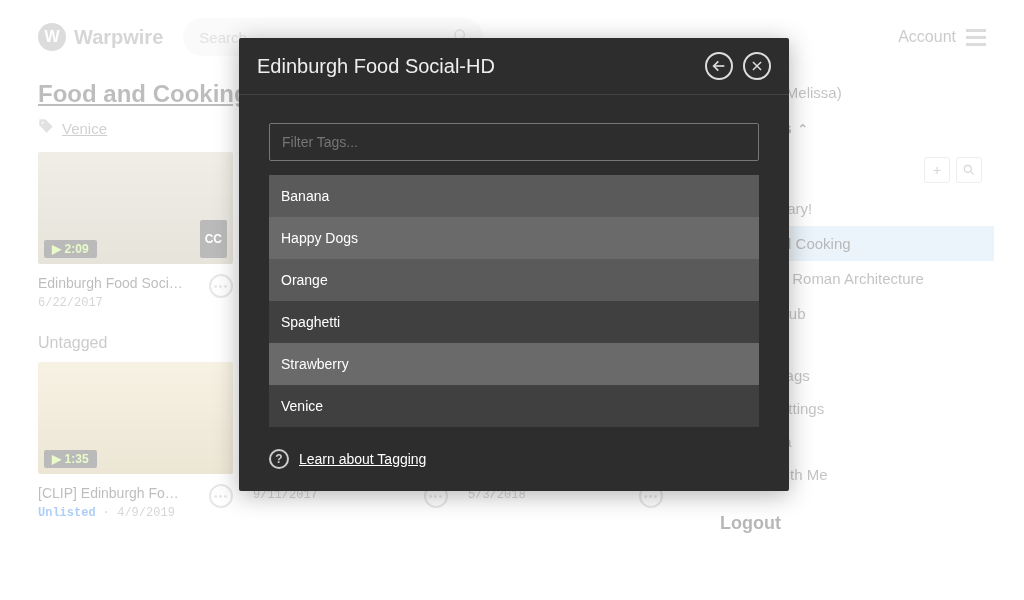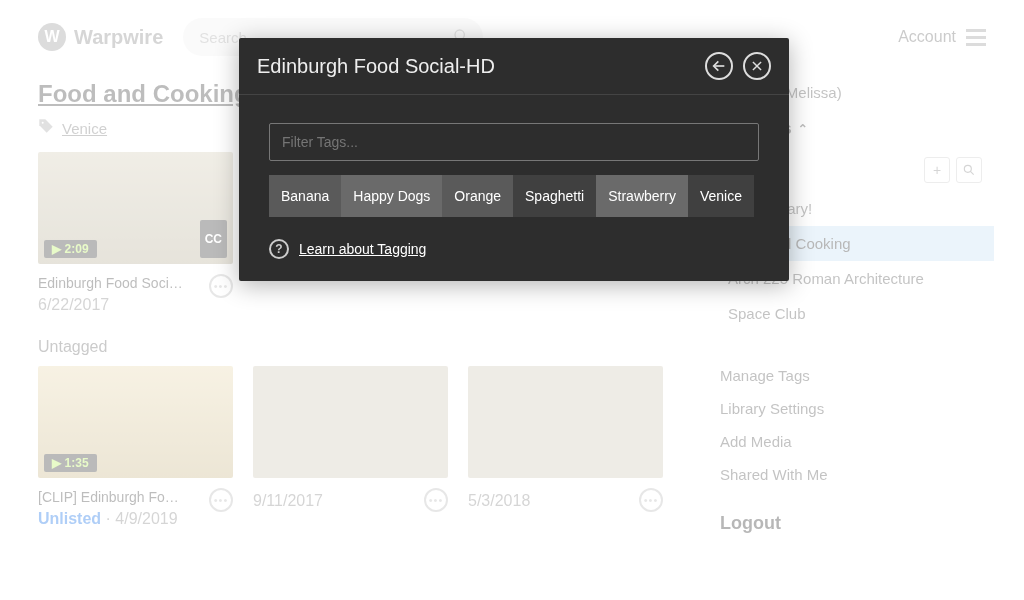--- a/index.html
+++ b/index.html
@@ -22,21 +22,21 @@
   .lib-title { font-size:24px; font-weight:700; color:#444; text-decoration:underline; margin: 14px 0 10px; }
   .tag-row { display:flex; align-items:center; gap:8px; margin-bottom:14px; color:#7a7a7a; }
   .tag-link { text-decoration:underline; font-size:15px; color:#7a7a7a; }
   .cards { display:flex; gap:20px; flex-wrap:wrap; }
   .card { width:195px; }
   .thumb { width:195px; height:112px; background:#cfc8b8; position:relative; border-radius:2px; }
   .duration { position:absolute; left:6px; bottom:6px; background:#3a3a3a; color:#bef264; font-size:12px; font-weight:700; padding:2px 8px; border-radius:2px; }
   .cc { position:absolute; right:6px; bottom:6px; background:#3a3a3a; color:#fff; font-size:12px; font-weight:700; padding:12px 5px; border-radius:2px; }
   .card-title-row { display:flex; align-items:flex-start; justify-content:space-between; margin-top:10px; }
   .card-title { font-size:14px; color:#444; line-height:1.3; }
-  .card-meta { font-size:16px; color:#888; margin-top:4px; }
+  .card-meta { font-size:12px; color:#888; margin-top:4px;font-family:Liberation Mono, monospace; }
   .card-meta .unlisted { color:#1a73e8; font-weight:600; }
   .more-btn { width:24px; height:24px; border:2px solid #bbb; border-radius:50%; display:flex; align-items:center; justify-content:center; color:#bbb; font-size:11px; letter-spacing:1px; flex-shrink:0; }
   .section-head { font-size:16px; color:#6a6a6a; margin: 24px 0 10px; }
   
   .sidebar { width:270px; padding-top:10px; }
   .sb-row { font-size:15px; color:#555; padding:8px 4px; }
   .sb-head { font-size:17px; color:#444; font-weight:600; padding:10px 4px; display:flex; align-items:center; gap:6px; }
   .sb-all { display:flex; align-items:center; justify-content:space-between; }
   .sb-buttons { display:flex; gap:6px; }
   .sb-sq { width:26px; height:26px; border:1px solid #ccc; border-radius:3px; display:flex; align-items:center; justify-content:center; color:#888; font-size:14px; }
@@ -50,21 +50,21 @@
   .modal { position:absolute; left:239px; top:38px; width:550px; background:#2d2d2d; border-radius:2px; color:#eee; box-shadow:0 4px 24px rgba(0,0,0,0.3); }
   .modal-head { display:flex; align-items:center; justify-content:space-between; padding:14px 18px; border-bottom:1px solid #444; }
   .modal-head-title { font-size:20px; }
   .modal-head-icons { display:flex; gap:10px; }
   .circ-btn { width:28px; height:28px; border:2px solid #ddd; border-radius:50%; display:flex; align-items:center; justify-content:center; color:#ddd; cursor:pointer; font-size:15px; }
   .modal-body { padding: 28px 30px 22px; }
   .mb-titlebar { display:flex; align-items:center; justify-content:space-between; margin-bottom:22px; }
   .mb-title { font-size:17px; font-weight:400; color:#fff; }
   .create-btn { background:#1681dc; color:#fff; border:none; border-radius:4px; padding:9px 14px; font-size:14px; cursor:pointer; }
   .filter-box { width:100%; background:transparent; border:1px solid #777; color:#ccc; padding:10px 12px; font-size:14px; border-radius:2px; }
-  .tag-list { margin-top:14px; display:flex; flex-direction:row; }
+  .tag-list { margin-top:14px; display:flex; flex-direction:column; }
   .tag-item { padding:13px 12px; font-size:14px; color:#fff; cursor:pointer; }
   .tag-item.odd { background:#5a5a5a; }
   .tag-item.even { background:#6a6a6a; }
   .tag-item.sel { background:#404040; }
   .learn-row { display:flex; align-items:center; gap:10px; margin-top:22px; color:#ddd; font-size:14px; }
   .learn-link { text-decoration:underline; color:#fff; }
   .q-icon { width:20px; height:20px; border:2px solid #ccc; border-radius:50%; display:flex; align-items:center; justify-content:center; font-size:12px; font-weight:700; color:#ccc; }
 
   .tag-icon svg { width:16px; height:16px; fill:#aaa; }
   .chev { font-size:12px; }

